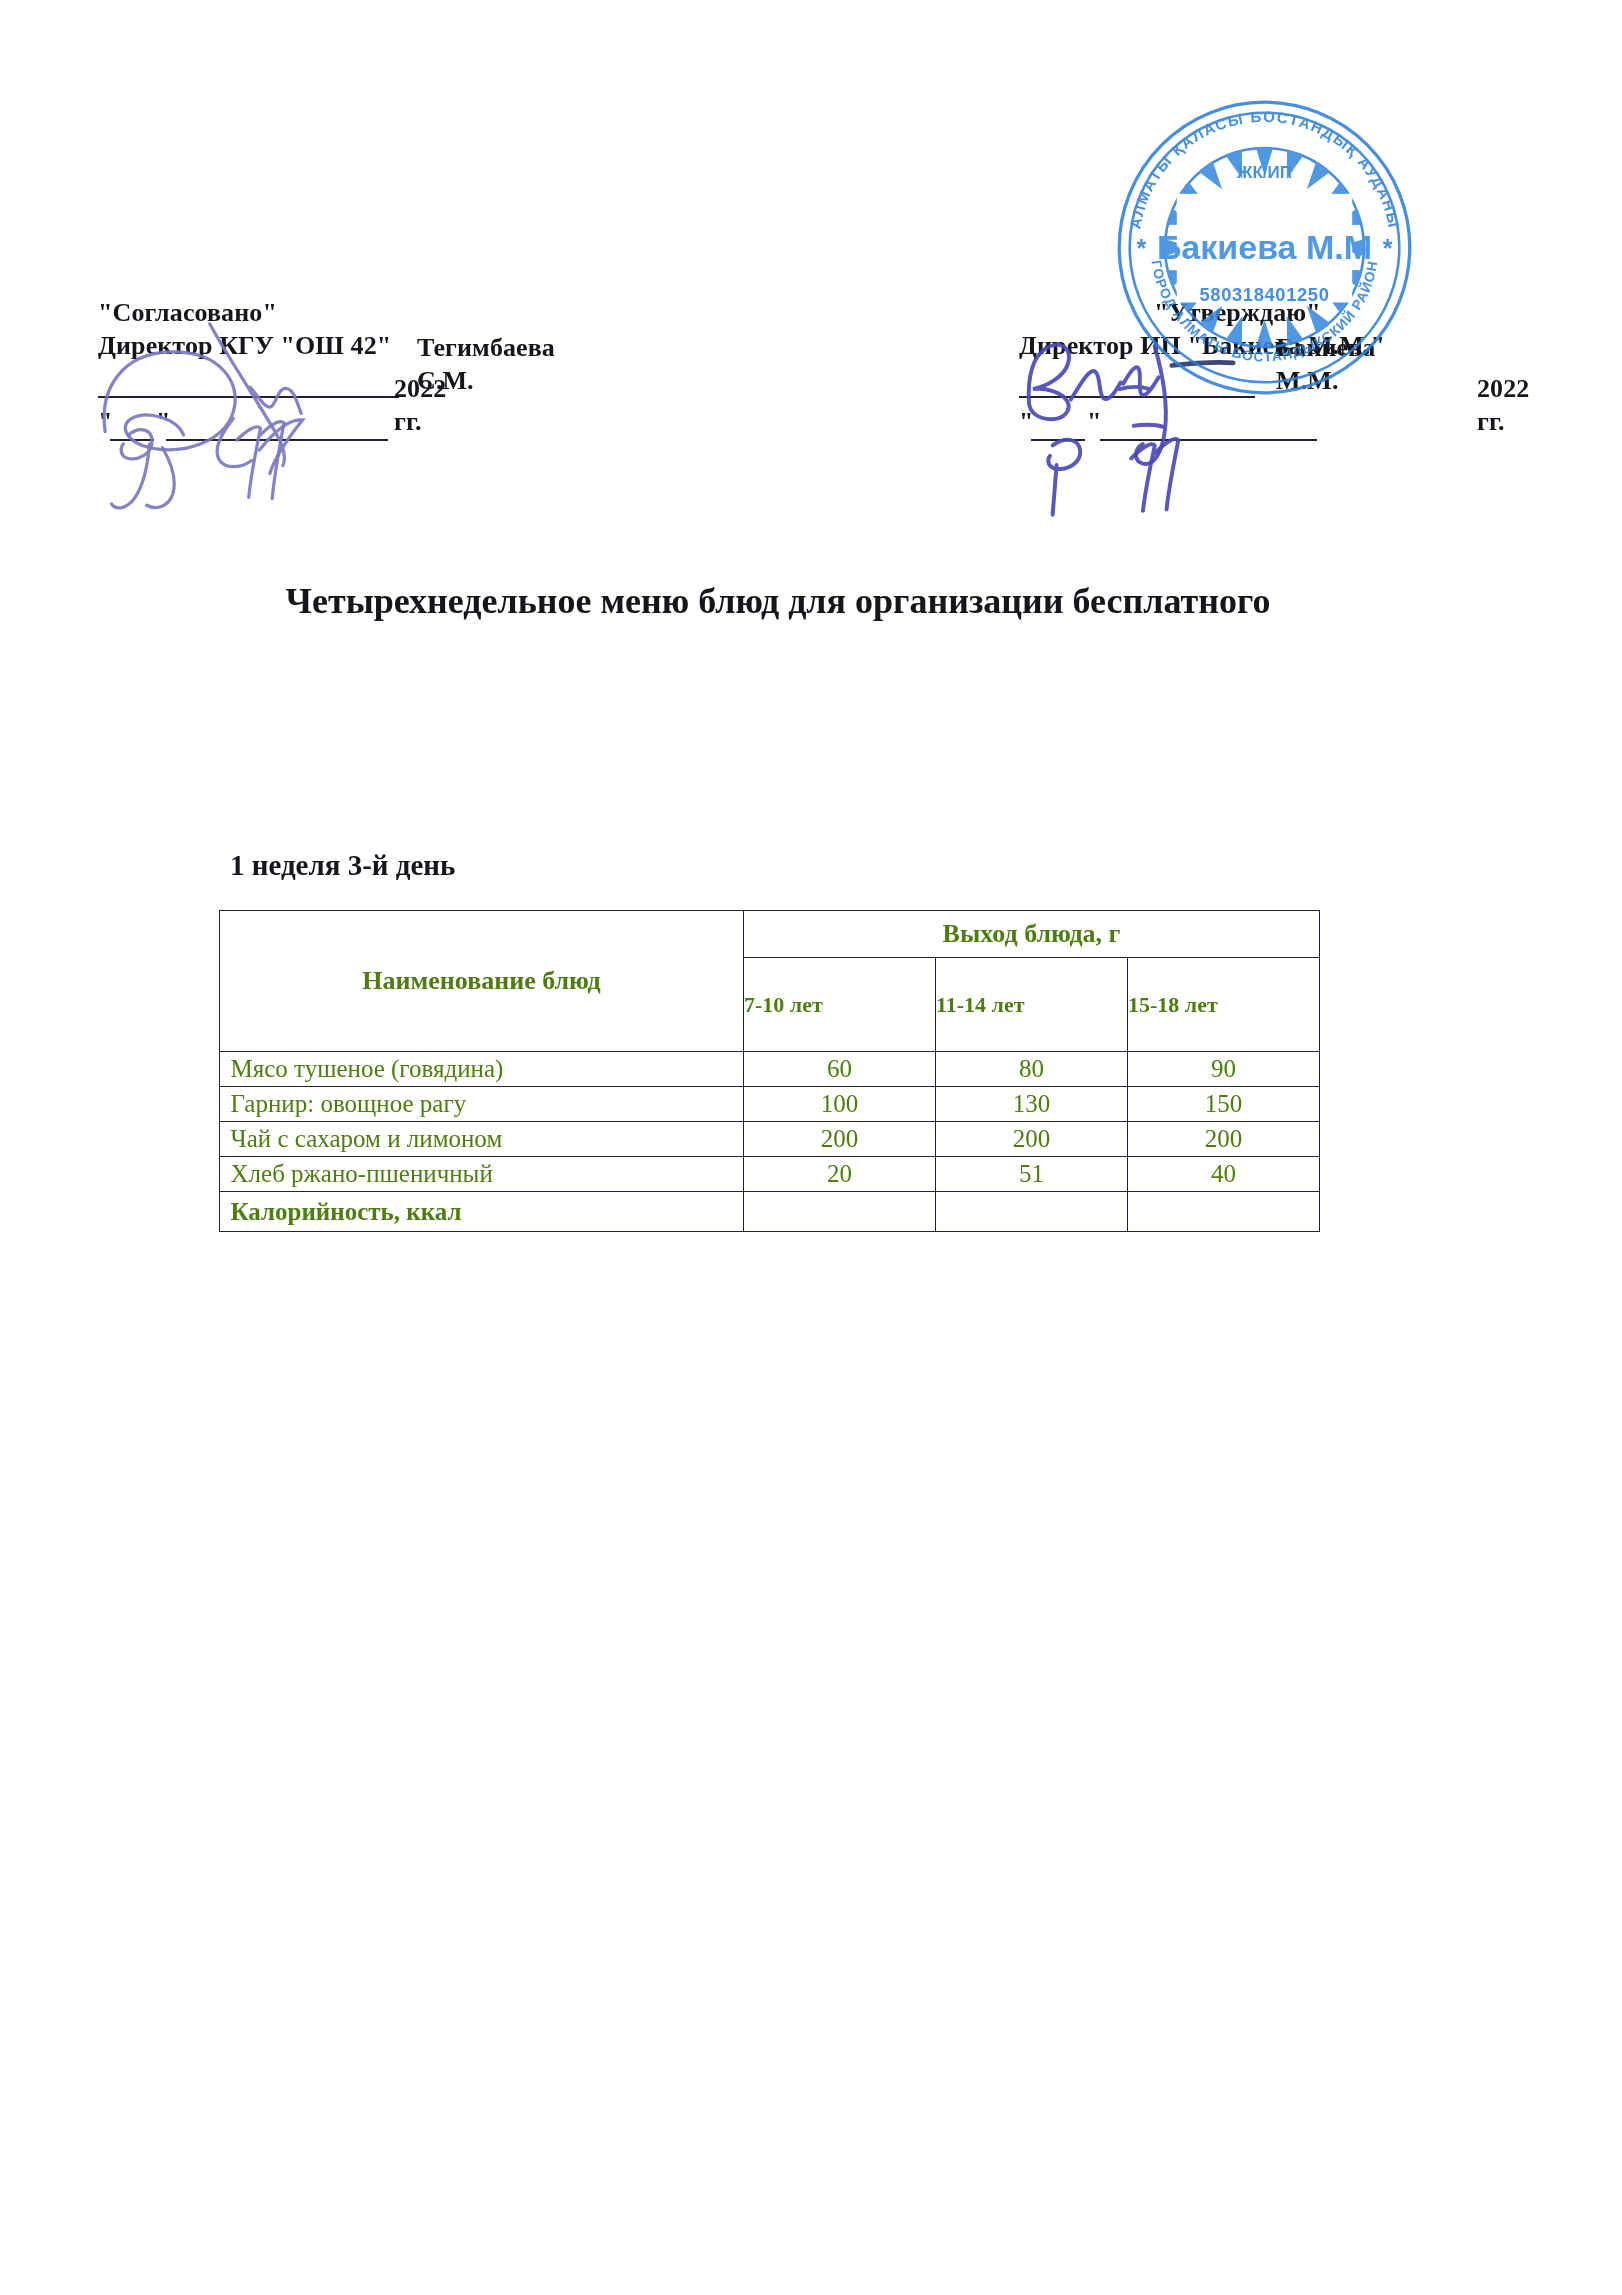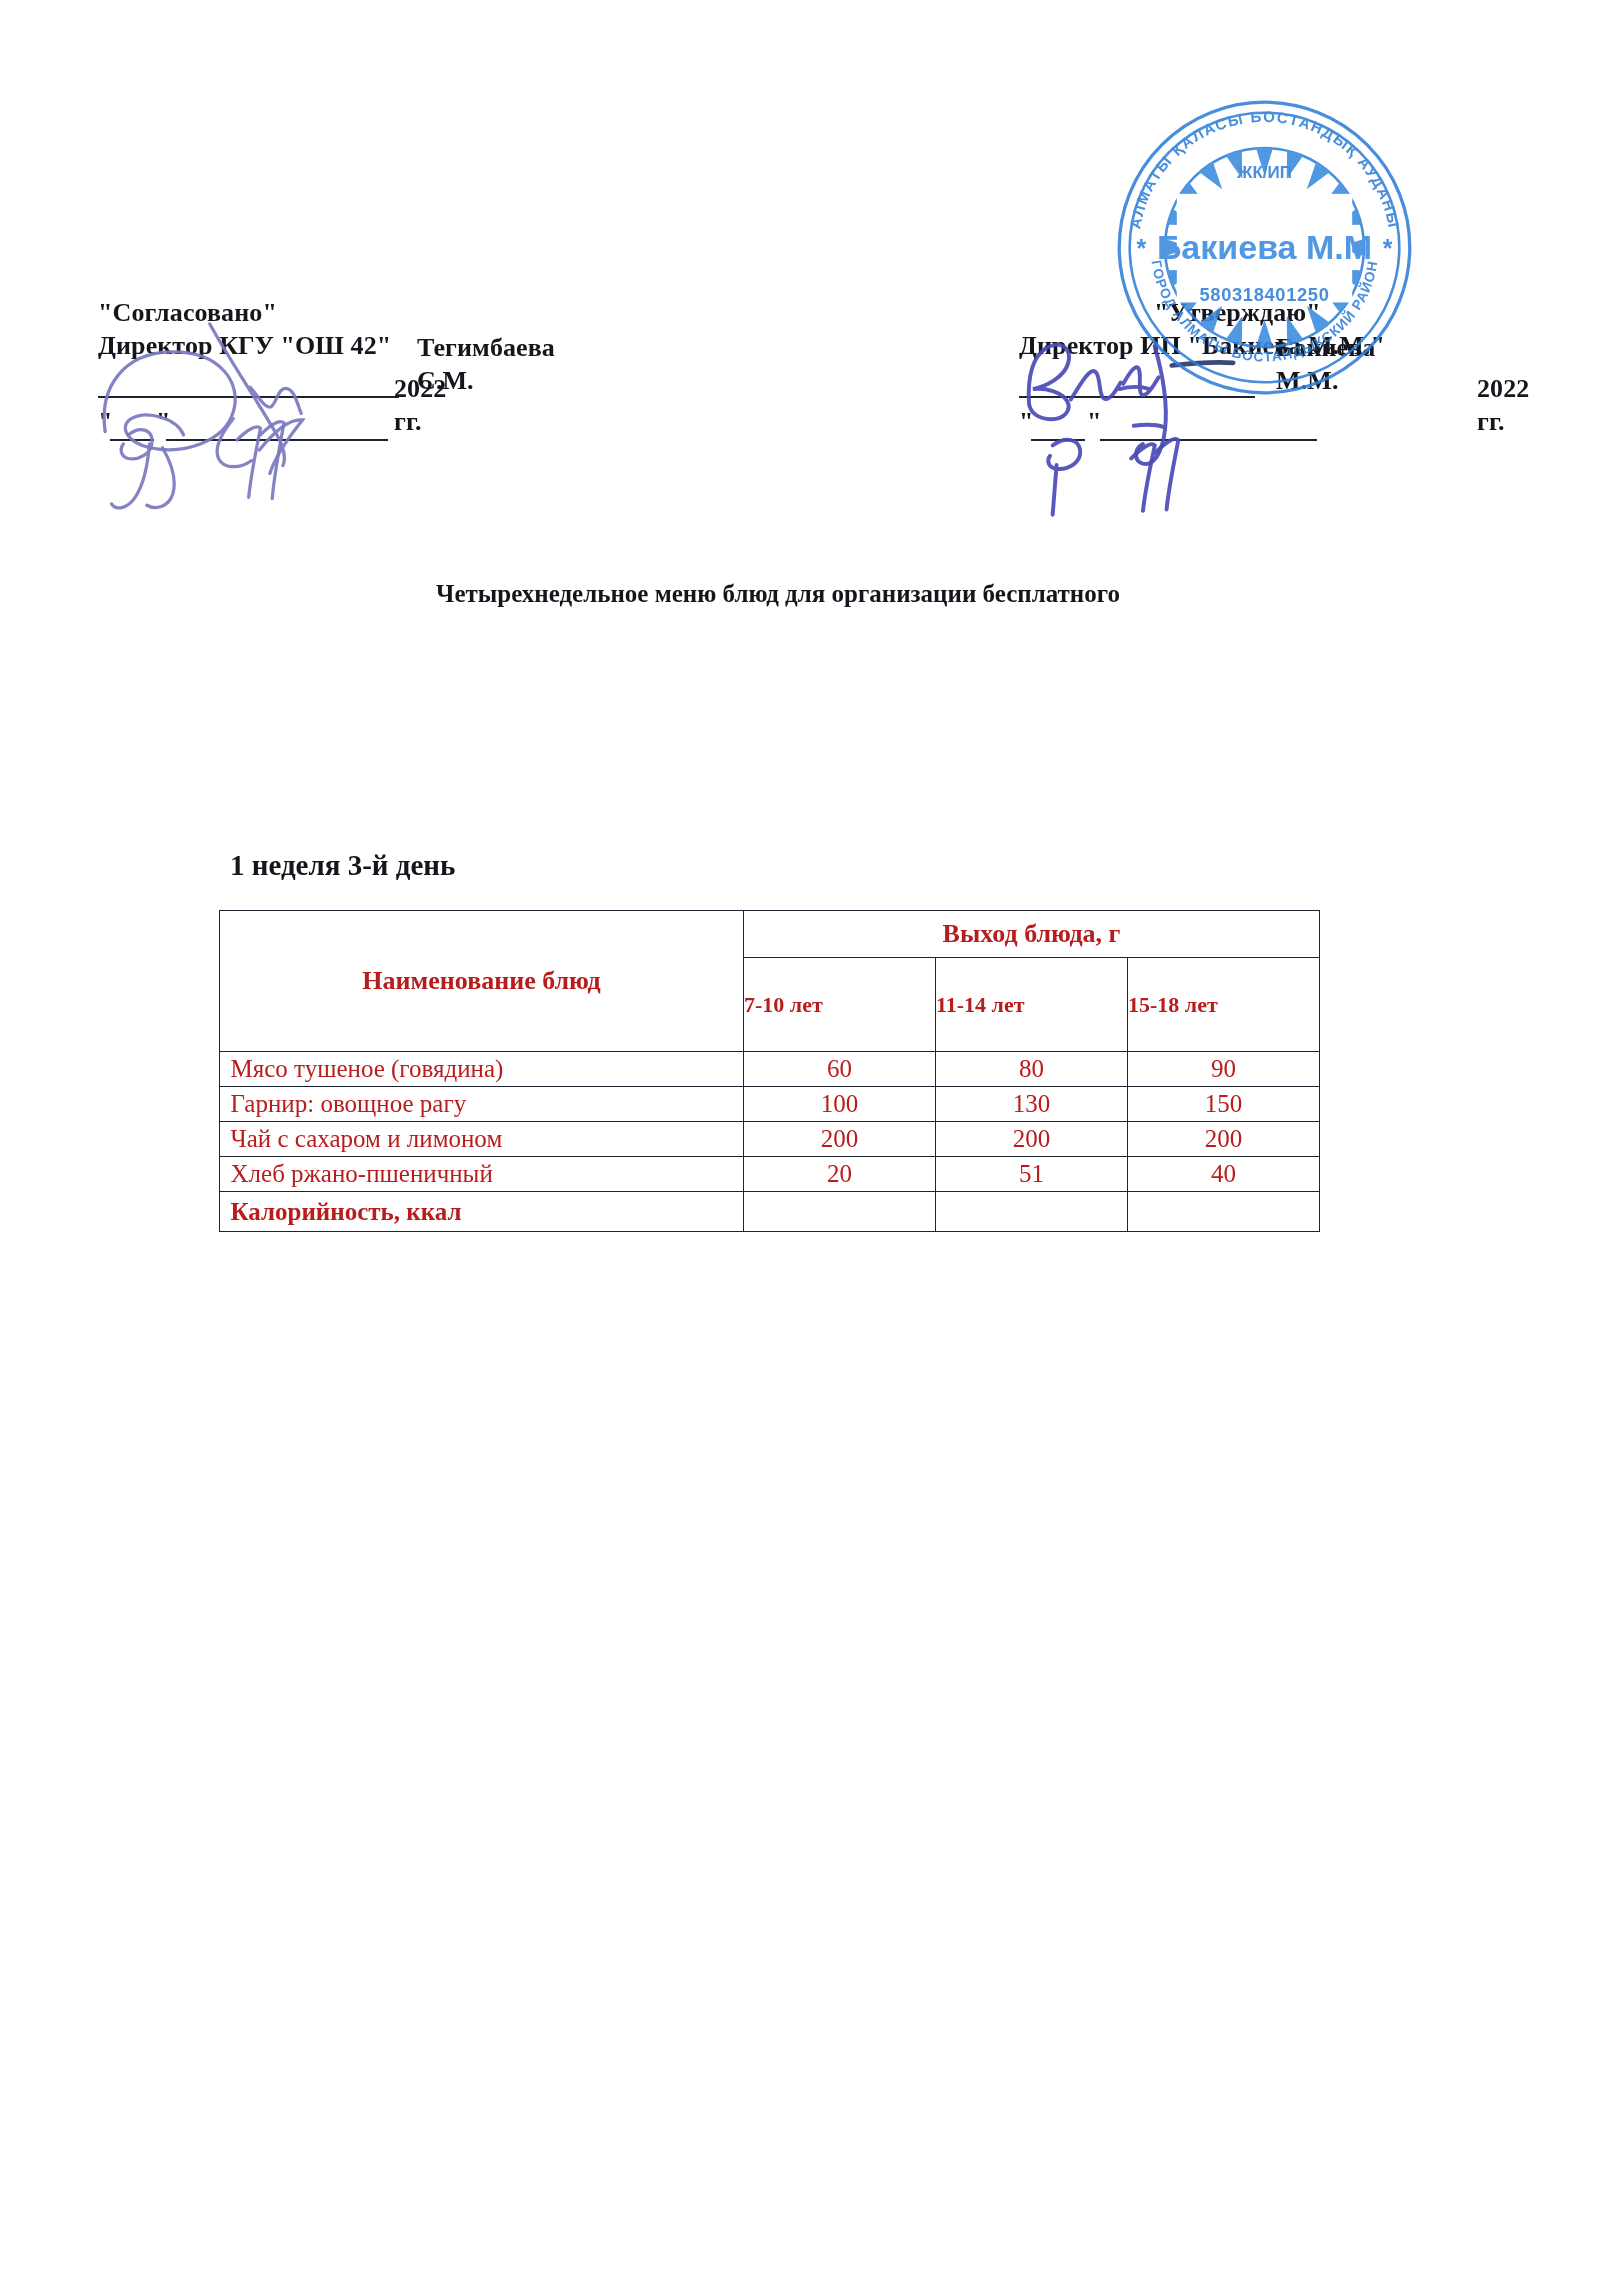--- a/index.html
+++ b/index.html
@@ -75,21 +75,21 @@
   
   .scrawl { position: absolute; opacity: 0.92; }
 
   
   .doc-title {
     position: absolute;
     left: 222px;
     top: 576px;
     width: 1112px;
     text-align: center;
-    font-size: 25px;
+    font-size: 36px;
     font-weight: 700;
     line-height: 1.44;
   }
   .doc-title .tline { display: block; }
 
   
   .day-label {
     position: absolute;
     left: 230px;
     top: 811px;
@@ -105,21 +105,21 @@
     top: 910px;
     width: 1101px;
     border-collapse: collapse;
     table-layout: fixed;
   }
   .menu-table td, .menu-table th {
     border: 1.3px solid #1d2330;
     padding: 0;
     font-weight: 400;
     font-size: 25px;
-    color: #b91c1c;
+    color: #4d7c0f;
   }
   .menu-table th.h-name {
     width: 523px;
     text-align: center;
     font-weight: 700;
     font-size: 26px;
     height: 139px;
     vertical-align: middle;
   }
   .menu-table th.h-group {

